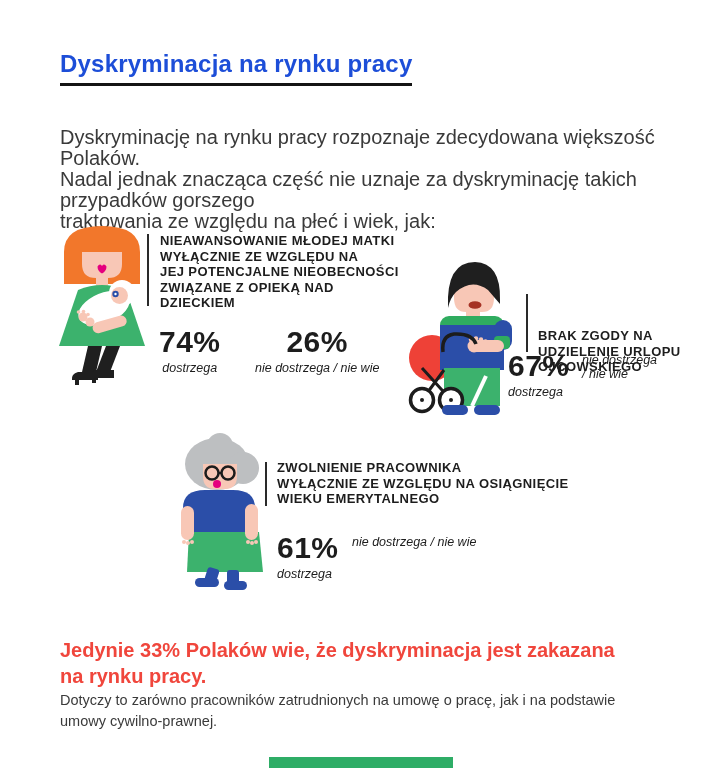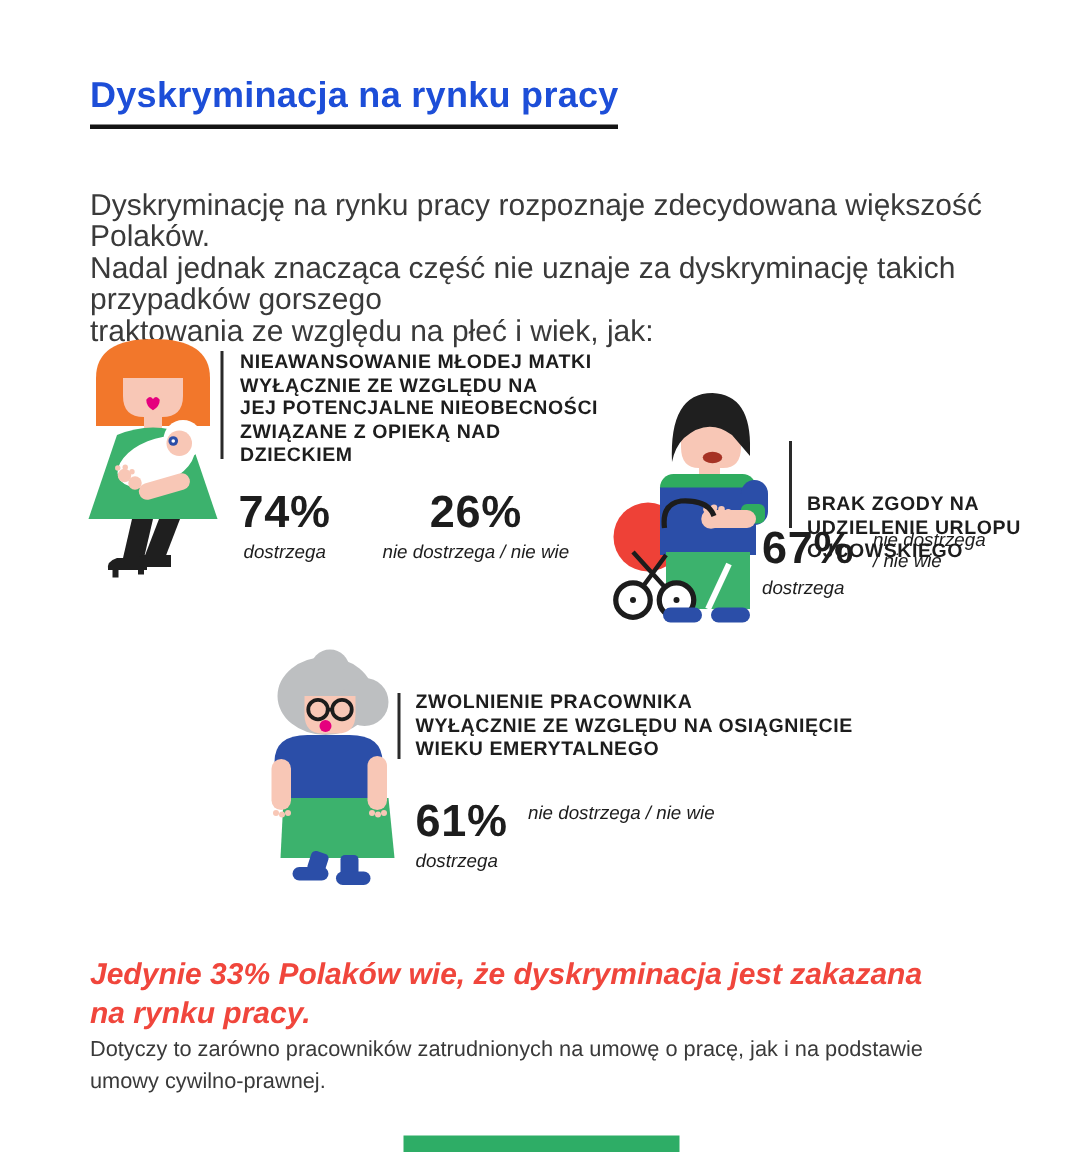--- a/index.html
+++ b/index.html
@@ -26,21 +26,21 @@
   .h2{left:538px;top:293px;width:180px;margin-top:35px;}
   .h3{left:277px;top:460px;width:310px;}
   .stats{height:70px;}
   .s1{left:159px;top:326px;width:300px;text-align:center;}
   .s2{left:508px;top:350px;width:180px;}
   .s3{left:277px;top:532px;width:300px;}
   .stat{position:absolute;top:0;}
   .stat .num{font-size:30px;font-weight:800;color:#1d1d1d;line-height:32px;letter-spacing:.5px;}
   .stat .lbl{margin-top:3px;font-size:12.5px;color:#1d1d1d;line-height:14px;font-style:italic;}
   .s1 .stat-b{left:96px;} .s2 .stat-b{left:74px;} .s3 .stat-b{left:75px;}
-  .highlight{left:60px;top:637px;width:650px;font-size:20px;line-height:26px;font-weight:800;color:var(--accent-red);font-style:italic;}
+  .highlight{left:60px;top:637px;width:650px;font-size:20px;line-height:26px;font-weight:800;color:var(--accent-red);}
   .footer-body{left:60px;top:690px;width:650px;font-size:14.5px;line-height:21px;color:var(--body-text);}
   .bottom-bar{left:269px;top:757px;width:184px;height:11px;background:var(--bar-green);}
   .fig1{left:52px;top:222px;}
   .fig2{left:396px;top:256px;}
   .fig3{left:175px;top:430px;}
 </style>
 </head>
 <body>
 
 <div class="page">

